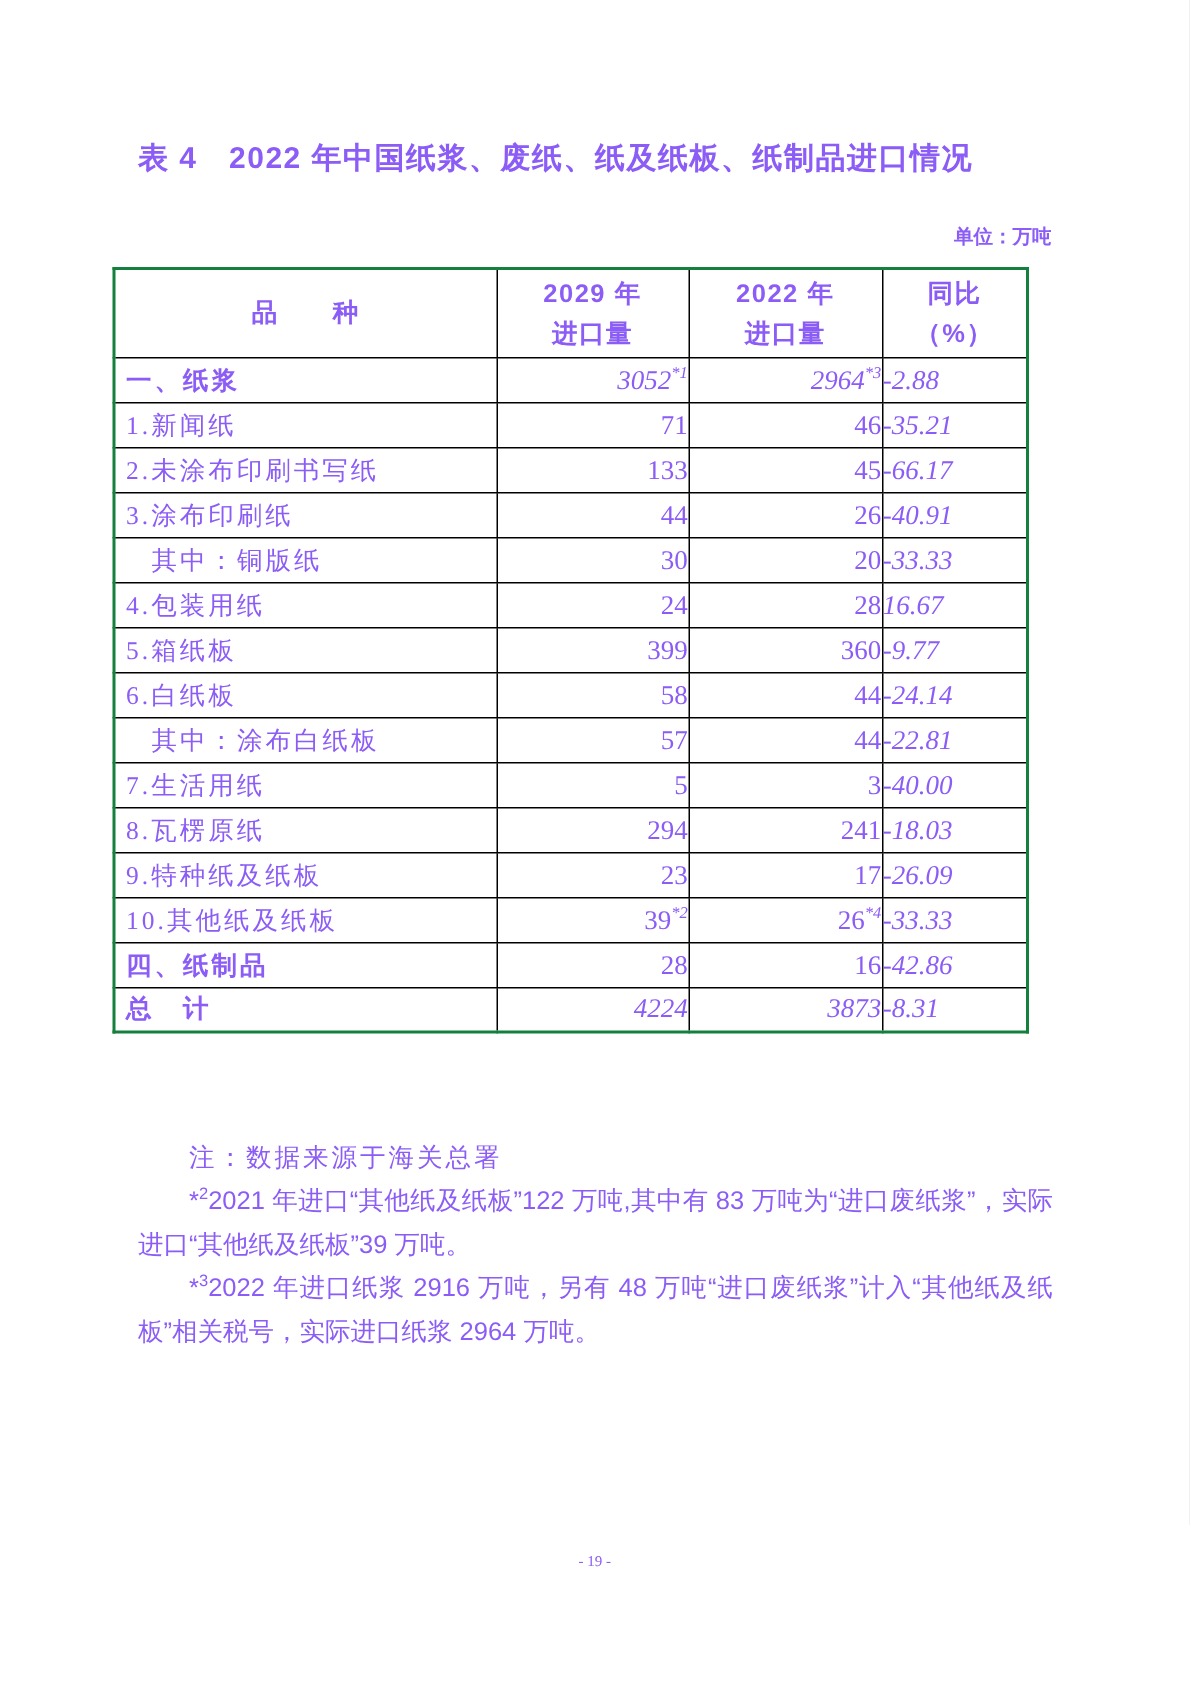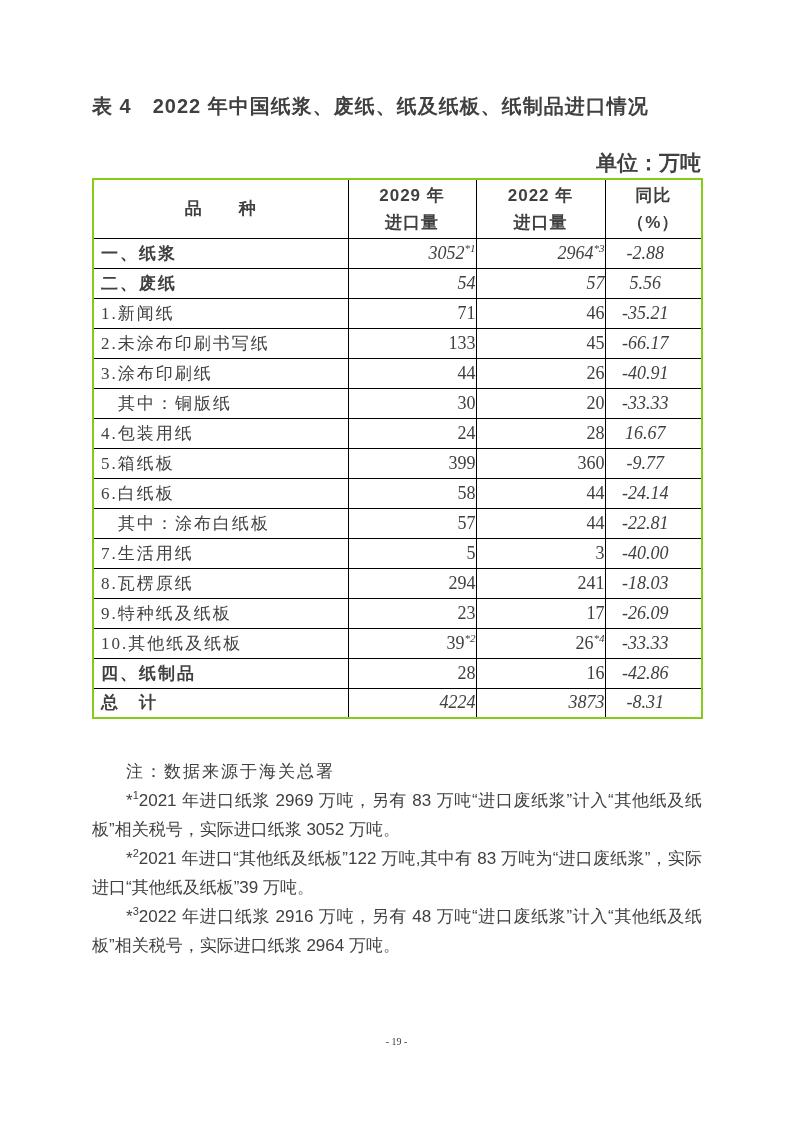--- a/index.html
+++ b/index.html
@@ -4,50 +4,50 @@
 <style>
   * { margin: 0; padding: 0; box-sizing: border-box; }
   html, body { background: #e8e8e8; }
   .page {
     position: relative;
     width: 793px;
     height: 1122px;
     margin: 0 auto;
     background: #ffffff;
     font-family: "Liberation Sans", sans-serif;
-    color: #404040;
+    color: #8b5cf6;
     overflow: hidden;
   }
   .doc-title {
     position: absolute;
     left: 92px;
     top: 92px;
     width: 620px;
     font-size: 20px;
     font-weight: bold;
     letter-spacing: 1px;
     line-height: 28px;
   }
   .unit-line {
     position: absolute;
     left: 92px;
     top: 149px;
     width: 609px;
     text-align: right;
-    font-size: 21px;
+    font-size: 13px;
     font-weight: bold;
   }
   .main-table {
     position: absolute;
-    left: 92px;
+    left: 75px;
     top: 178px;
     width: 609px;
     border-collapse: collapse;
     table-layout: fixed;
-    border: 2px solid #84cc16;
+    border: 2px solid #15803d;
   }
   .main-table col.col-name { width: 255px; }
   .main-table col.col-y1   { width: 128px; }
   .main-table col.col-y2   { width: 129px; }
   .main-table col.col-yoy  { width: 97px;  }
   .main-table th, .main-table td {
     border: 1px solid #000;
     vertical-align: middle;
   }
   .main-table th {
@@ -74,21 +74,21 @@
   .c-num {
     font-family: Liberation Serif, serif;
     font-size: 18px;
     text-align: right;
   }
   tr.italic .c-num { font-style: italic; }
   .c-yoy {
     font-family: "Liberation Serif", serif;
     font-size: 18px;
     font-style: italic;
-    text-align: center;
+    text-align: left;
     padding-right: 16px;
   }
   .tbl-sup {
     font-size: 11px;
     font-style: italic;
     vertical-align: super;
     line-height: 0;
   }
   .notes {
     position: absolute;
@@ -151,26 +151,20 @@
         </th>
       </tr>
     </thead>
     <tbody>
       <tr class="cat italic">
         <td class="c-label">一、纸浆</td>
         <td class="c-num"><span>3052</span><sup class="tbl-sup">*1</sup></td>
         <td class="c-num"><span>2964</span><sup class="tbl-sup">*3</sup></td>
         <td class="c-yoy">-2.88</td>
       </tr>
-      <tr class="cat italic">
-        <td class="c-label">二、废纸</td>
-        <td class="c-num">54</td>
-        <td class="c-num">57</td>
-        <td class="c-yoy">5.56</td>
-      </tr>
       <tr>
         <td class="c-label">1.新闻纸</td>
         <td class="c-num">71</td>
         <td class="c-num">46</td>
         <td class="c-yoy">-35.21</td>
       </tr>
       <tr>
         <td class="c-label">2.未涂布印刷书写纸</td>
         <td class="c-num">133</td>
         <td class="c-num">45</td>
@@ -246,20 +240,19 @@
         <td class="c-label">总　计</td>
         <td class="c-num">4224</td>
         <td class="c-num">3873</td>
         <td class="c-yoy">-8.31</td>
       </tr>
     </tbody>
   </table>
 
   <div class="notes">
     <p class="note-source">注：数据来源于海关总署</p>
-    <p><span><span>*</span><sup class="note-sup">1</sup></span><span>2021 年进口纸浆 2969 万吨，另有 83 万吨“进口废纸浆”计入“其他纸及纸板”相关税号，实际进口纸浆 3052 万吨。</span></p>
     <p><span><span>*</span><sup class="note-sup">2</sup></span><span>2021 年进口“其他纸及纸板”122 万吨,其中有 83 万吨为“进口废纸浆”，实际进口“其他纸及纸板”39 万吨。</span></p>
     <p><span><span>*</span><sup class="note-sup">3</sup></span><span>2022 年进口纸浆 2916 万吨，另有 48 万吨“进口废纸浆”计入“其他纸及纸板”相关税号，实际进口纸浆 2964 万吨。</span></p>
   </div>
 
   <div class="page-number">- 19 -</div>
 
 </div>
 
 </body></html>

